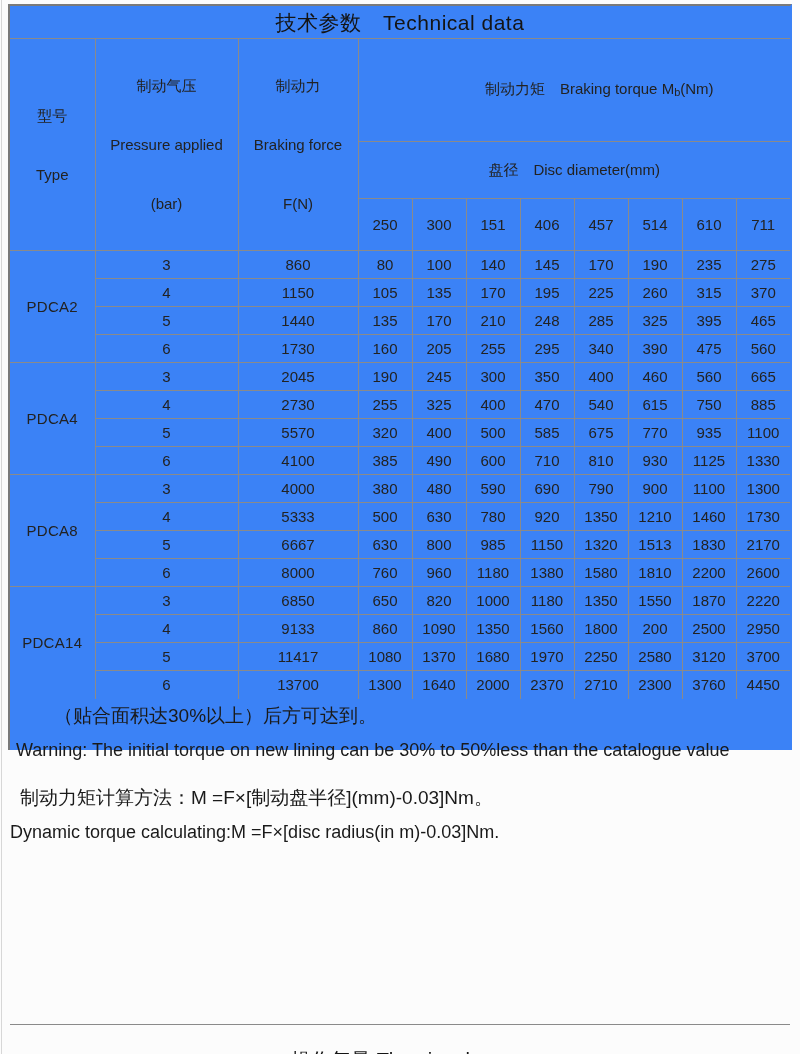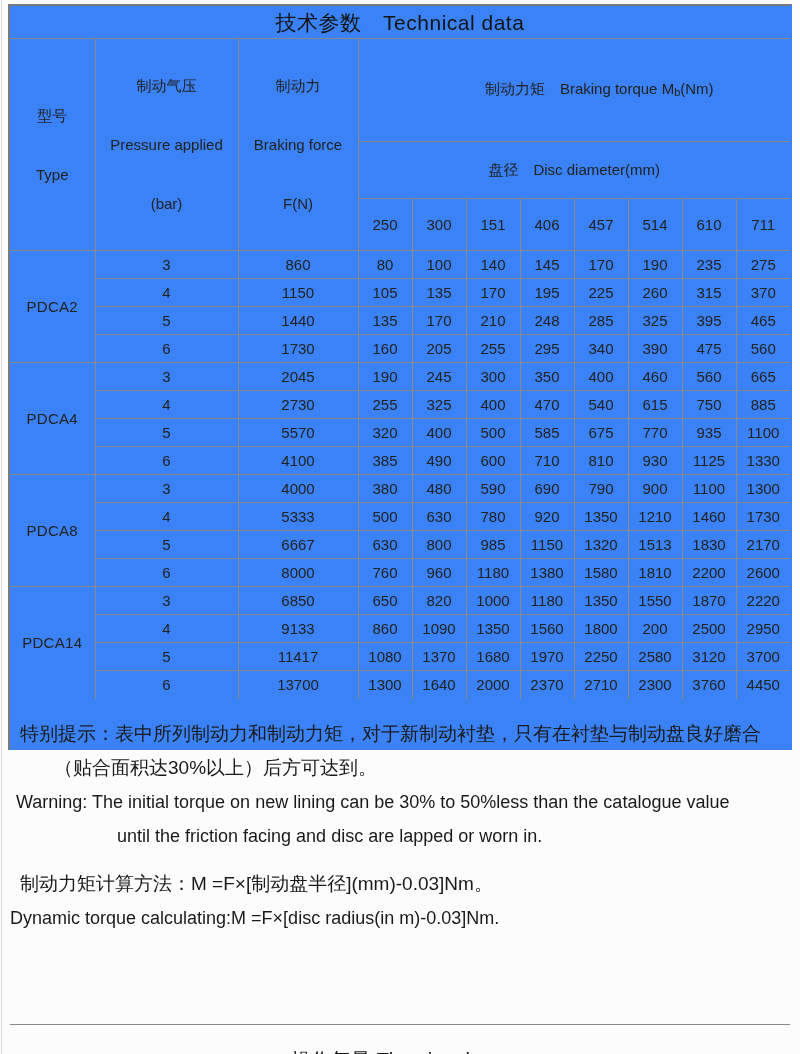--- a/index.html
+++ b/index.html
@@ -302,24 +302,22 @@
             <td>2370</td>
             <td>2710</td>
             <td>2300</td>
             <td>3760</td>
             <td>4450</td>
           </tr>
         </tbody>
     </table>
 
     <div class="notes">
-      <div class="nline note-cn nl1">特别提示：表中所列制动力和制动力矩，对于新制动衬垫，只有在衬垫与制动盘良好磨合</div>
       <div class="nline note-cn nl2">（贴合面积达30%以上）后方可达到。</div>
       <div class="nline note-en nl3">Warning: The initial torque on new lining can be 30% to 50%less than the catalogue value</div>
-      <div class="nline note-en nl4">until the friction facing and disc are lapped or worn in.</div>
       <div class="nline note-cn nl5">制动力矩计算方法：M =F×[制动盘半径](mm)-0.03]Nm。</div>
       <div class="nline note-en nl6">Dynamic torque calculating:M =F×[disc radius(in m)-0.03]Nm.</div>
     </div>
 
     <div class="air-title">操作气量 The air volume</div>
 
   </div>
 </div>
 
 </body></html>

